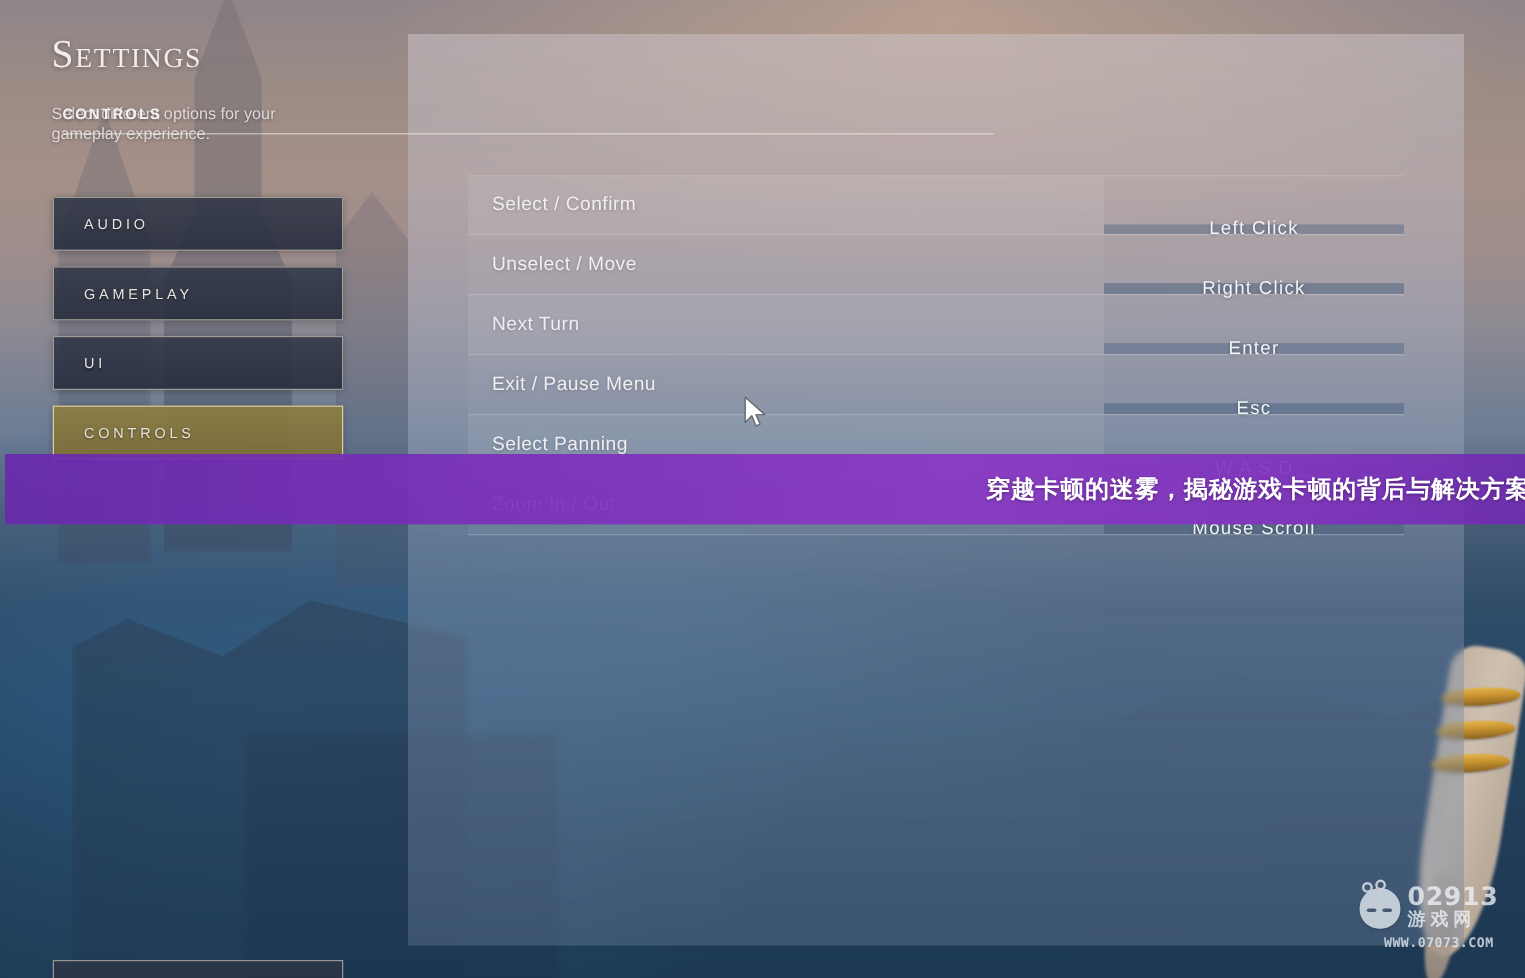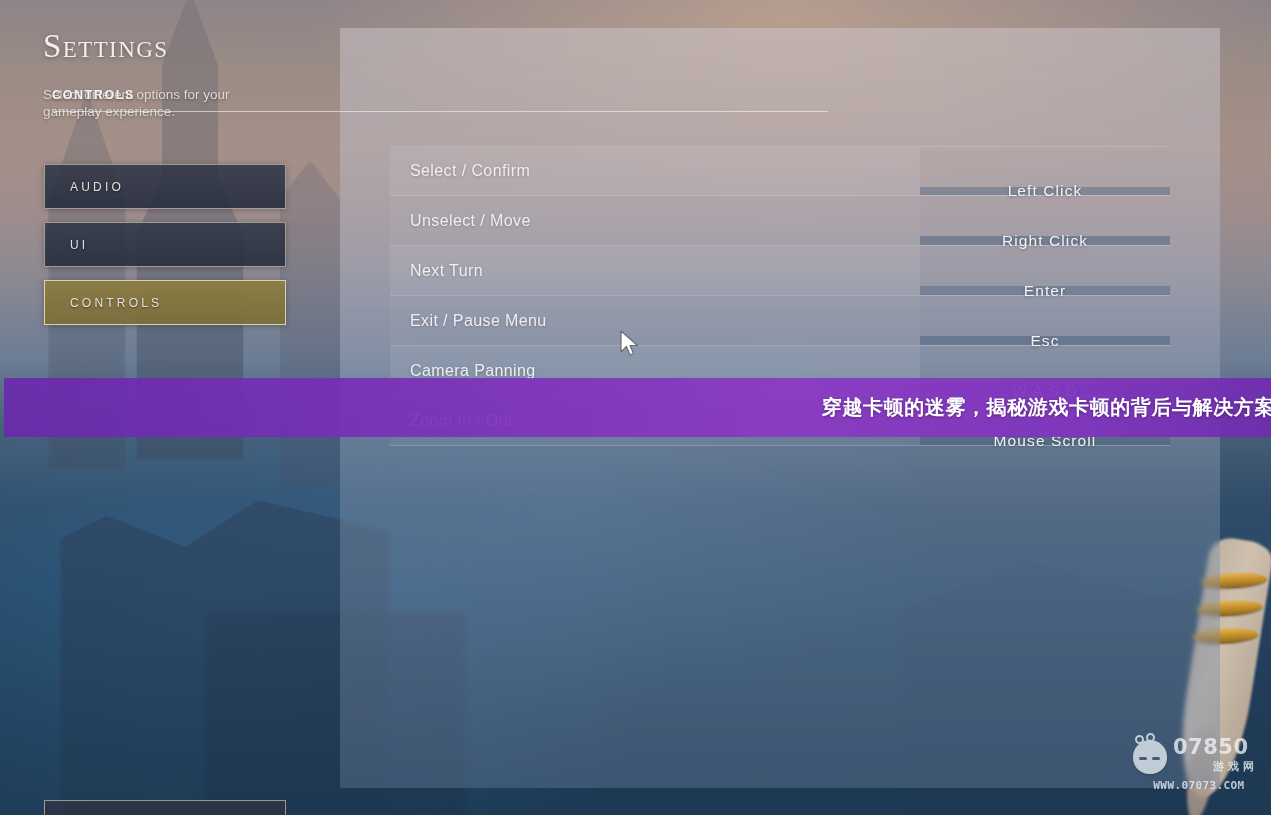--- a/index.html
+++ b/index.html
@@ -255,22 +255,22 @@
   }
   .wm-eye.l { left:6px; }
   .wm-eye.r { left:19px; }
   .wm-nums {
     font-family:"DejaVu Sans", sans-serif;
     font-size:21px; font-weight:bold; color:#eef3f7;
     letter-spacing:.5px; line-height:20px;
   }
   .wm-cn {
     font-family:"DejaVu Sans", sans-serif;
-    font-size:11px; font-weight:bold; color:#eef3f7;
-    letter-spacing:4px; line-height:19px;margin-left:40px;
+    font-size:15px; font-weight:bold; color:#eef3f7;
+    letter-spacing:4px; line-height:19px;
   }
   .wm-url {
     margin-top:3px;
     font-family:"DejaVu Sans Mono", monospace;
     font-size:11px; font-weight:bold; color:#e9eff4;
     letter-spacing:.4px; text-align:center;
   }
 </style>
 </head>
 <body>
@@ -301,20 +301,23 @@
   <div class="panel"></div>
 
   <div class="settings-title">Settings</div>
   <div class="settings-sub">Select different options for your gameplay experience.</div>
 
   <div class="sidebar">
     <div class="side-btn">
       <span>AUDIO</span>
     </div>
     <div class="side-btn">
+      <span>GAMEPLAY</span>
+    </div>
+    <div class="side-btn">
       <span>UI</span>
     </div>
     <div class="side-btn active">
       <span>CONTROLS</span>
     </div>
   </div>
   <div class="side-btn-partial"></div>
 
   <div class="panel-head">
     <div class="panel-head-label">CONTROLS</div>
@@ -332,21 +335,21 @@
     </div>
     <div class="ctrl-row">
       <div class="ctrl-action">Next Turn</div>
       <div class="ctrl-key">Enter</div>
     </div>
     <div class="ctrl-row">
       <div class="ctrl-action">Exit / Pause Menu</div>
       <div class="ctrl-key">Esc</div>
     </div>
     <div class="ctrl-row">
-      <div class="ctrl-action">Camera Panning</div>
+      <div class="ctrl-action">Select Panning</div>
       <div class="ctrl-key">W A S D</div>
     </div>
     <div class="ctrl-row">
       <div class="ctrl-action">Zoom In / Out</div>
       <div class="ctrl-key">Mouse Scroll</div>
     </div>
   </div>
 
   <div class="cursor">
     <svg width="22" height="30" viewBox="0 0 22 30">
@@ -360,20 +363,20 @@
 
   <div class="watermark">
     <div class="wm-top">
       <div class="wm-face">
         <div class="wm-ear"></div>
         <div class="wm-ear r"></div>
         <div class="wm-eye l"></div>
         <div class="wm-eye r"></div>
       </div>
       <div>
-        <div class="wm-nums">07850</div>
+        <div class="wm-nums">02913</div>
         <div class="wm-cn">游戏网</div>
       </div>
     </div>
     <div class="wm-url">WWW.07073.COM</div>
   </div>
 
 </div>
 
 </body></html>

